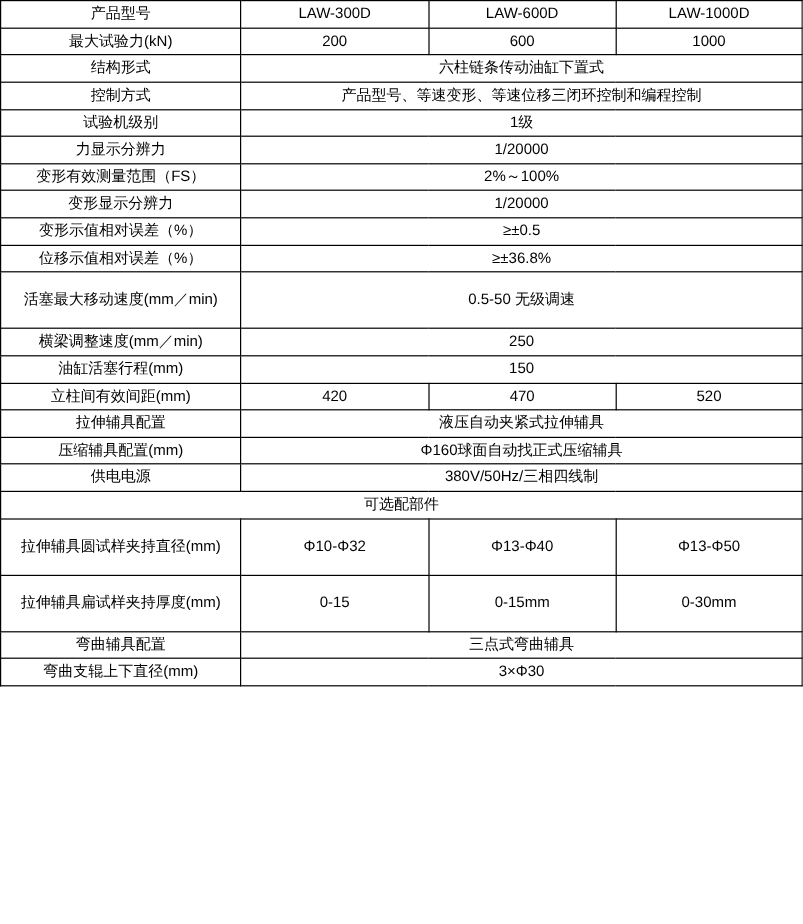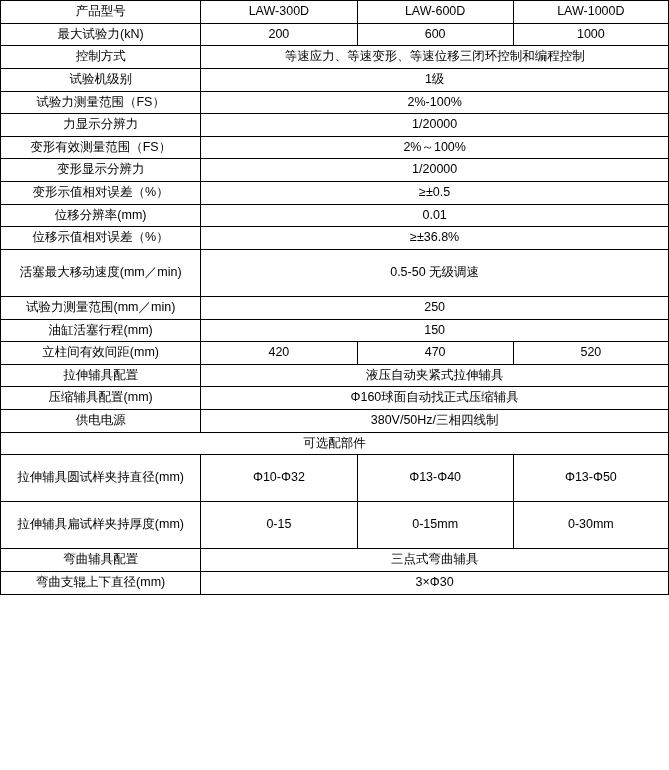--- a/index.html
+++ b/index.html
@@ -62,61 +62,57 @@
         <td class="value" colspan="1">LAW-600D</td>
         <td class="value" colspan="1">LAW-1000D</td>
       </tr>
       <tr>
         <td class="label header-cell">最大试验力(kN)</td>
         <td class="value" colspan="1">200</td>
         <td class="value" colspan="1">600</td>
         <td class="value" colspan="1">1000</td>
       </tr>
       <tr>
+        <td class="label header-cell">结构形式</td>
+        <td class="value" colspan="3">六柱链条传动油缸下置式</td>
+      </tr>
+      <tr>
         <td class="label header-cell">控制方式</td>
-        <td class="value" colspan="3">等速应力、等速变形、等速位移三闭环控制和编程控制</td>
+        <td class="value" colspan="3">产品型号、等速变形、等速位移三闭环控制和编程控制</td>
       </tr>
       <tr>
         <td class="label header-cell">试验机级别</td>
         <td class="value" colspan="3">1级</td>
-      </tr>
-      <tr>
-        <td class="label header-cell">试验力测量范围（FS）</td>
-        <td class="value" colspan="3">2%-100%</td>
       </tr>
       <tr>
         <td class="label header-cell">力显示分辨力</td>
         <td class="value" colspan="3">1/20000</td>
       </tr>
       <tr>
         <td class="label header-cell">变形有效测量范围（FS）</td>
         <td class="value" colspan="3">2%～100%</td>
       </tr>
       <tr>
         <td class="label header-cell">变形显示分辨力</td>
         <td class="value" colspan="3">1/20000</td>
       </tr>
       <tr>
         <td class="label header-cell">变形示值相对误差（%）</td>
         <td class="value" colspan="3">≥±0.5</td>
       </tr>
       <tr>
-        <td class="label header-cell">位移分辨率(mm)</td>
-        <td class="value" colspan="3">0.01</td>
-      </tr>
-      <tr>
         <td class="label header-cell">位移示值相对误差（%）</td>
         <td class="value" colspan="3">≥±36.8%</td>
       </tr>
       <tr>
         <td class="label header-cell tall">活塞最大移动速度(mm／min)</td>
         <td class="value tall" colspan="3">0.5-50 无级调速</td>
       </tr>
       <tr>
-        <td class="label header-cell">试验力测量范围(mm／min)</td>
+        <td class="label header-cell">横梁调整速度(mm／min)</td>
         <td class="value" colspan="3">250</td>
       </tr>
       <tr>
         <td class="label header-cell">油缸活塞行程(mm)</td>
         <td class="value" colspan="3">150</td>
       </tr>
       <tr>
         <td class="label header-cell">立柱间有效间距(mm)</td>
         <td class="value" colspan="1">420</td>
         <td class="value" colspan="1">470</td>

